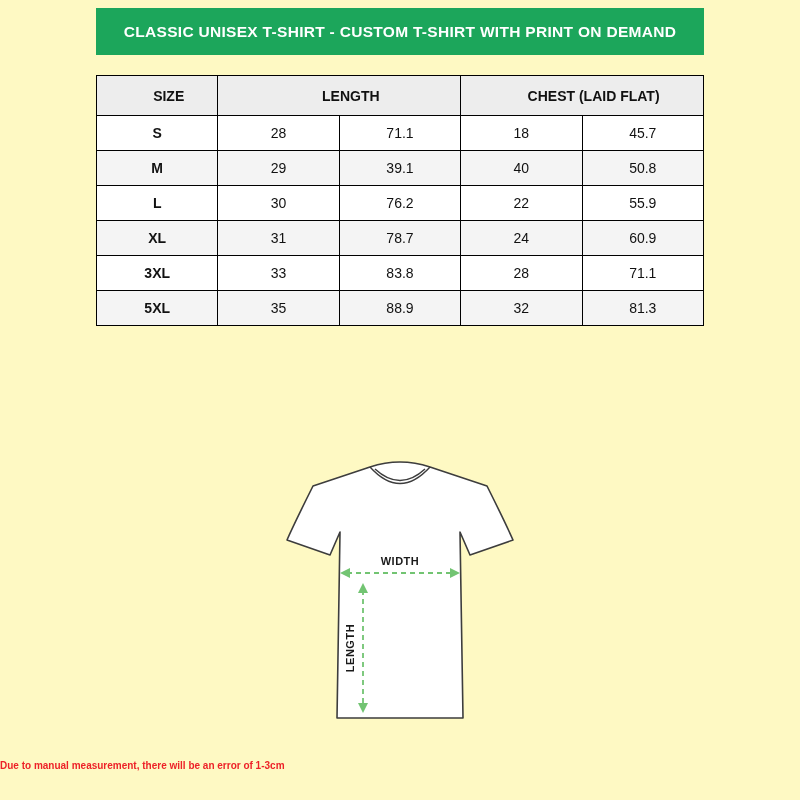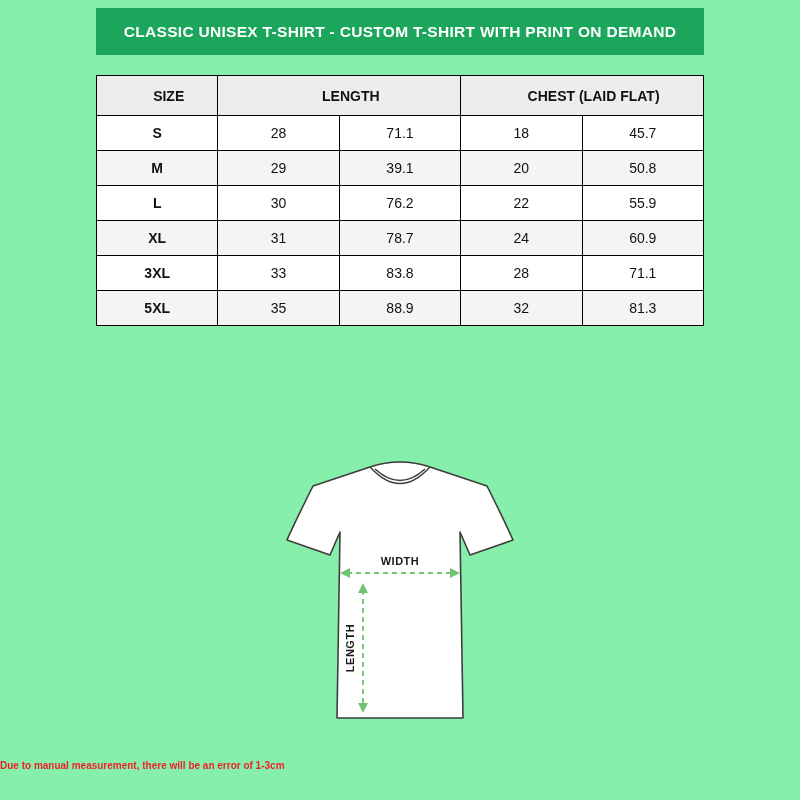--- a/index.html
+++ b/index.html
@@ -6,21 +6,21 @@
     --accent:#1ca65b;
     --arrow:#72c472;
     --note:#ed2228;
   }
   *{box-sizing:border-box;}
   html,body{margin:0;padding:0;}
   body{
     width:800px;height:800px;background:#ffffff;
     font-family:"Liberation Sans",sans-serif;color:#111;
   }
-  .page{position:relative;width:800px;height:800px;overflow:hidden;background:#86efac;}
+  .page{position:relative;width:800px;height:800px;overflow:hidden;background:#fef9c3;}
 
   .banner{
     position:absolute;left:96px;top:8px;width:608px;height:47px;
     background:var(--accent);color:#fff;
     display:flex;align-items:center;justify-content:center;
     font-weight:700;font-size:15.5px;letter-spacing:.3px;text-align:center;
   }
 
   table.size-table{
     position:absolute;left:96px;top:75px;width:608px;
@@ -85,21 +85,21 @@
           <td>S</td>
           <td>28</td>
           <td>71.1</td>
           <td>18</td>
           <td>45.7</td>
         </tr>
         <tr>
           <td>M</td>
           <td>29</td>
           <td>39.1</td>
-          <td>20</td>
+          <td>40</td>
           <td>50.8</td>
         </tr>
         <tr>
           <td>L</td>
           <td>30</td>
           <td>76.2</td>
           <td>22</td>
           <td>55.9</td>
         </tr>
         <tr>

